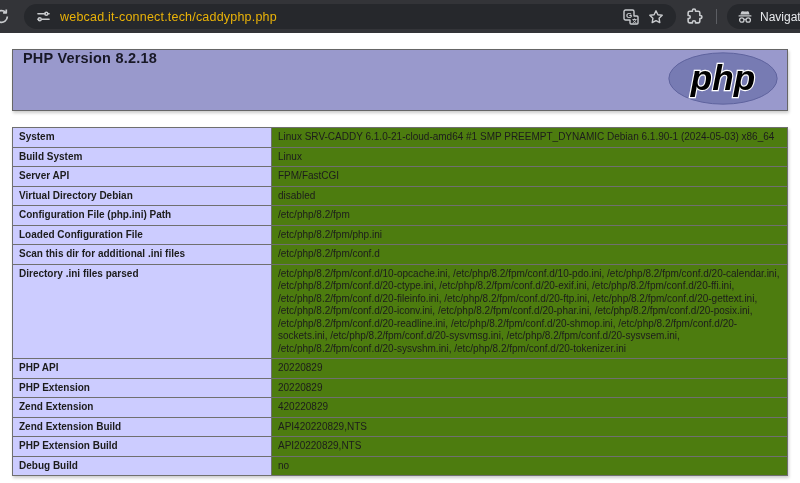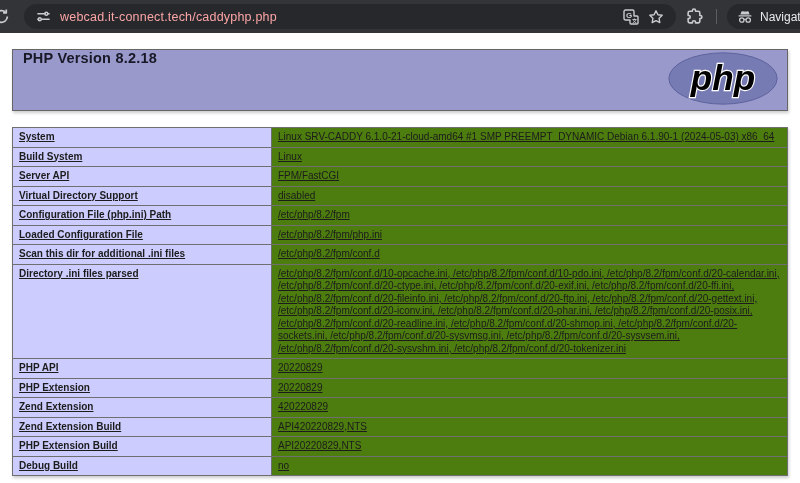--- a/index.html
+++ b/index.html
@@ -14,21 +14,21 @@
     position:relative; height:33px; background:#333438;
     overflow:hidden;
   }
   .reload-wrap { position:absolute; left:-7px; top:8px; color:#c9cbce; }
   .omnibox {
     position:absolute; left:24px; top:4px; width:652px; height:25px;
     background:#26282c; border-radius:13px;
     display:flex; align-items:center; gap:9px; padding:0 12px;
   }
   .omnibox .url {
-    flex:1; color:#fca5a5; font-size:12.5px; letter-spacing:.2px;
+    flex:1; color:#eab308; font-size:12.5px; letter-spacing:.2px;
     white-space:nowrap; overflow:hidden;
   }
   .icon { display:inline-flex; align-items:center; justify-content:center; color:#c9cbce; }
   .ext-puzzle { position:absolute; left:686px; top:8px; }
   .tb-divider { position:absolute; left:716px; top:9px; width:1px; height:15px; background:#5c5e63; }
   .incognito-chip {
     position:absolute; left:727px; top:4px; width:110px; height:25px;
     background:#26282c; border-radius:13px;
     display:flex; align-items:center; gap:7px; padding:0 10px;
     color:#e8eaed; font-size:12px; white-space:nowrap; overflow:hidden;
@@ -47,21 +47,21 @@
     letter-spacing:.2px;
   }
   .php-logo { margin-right:2px; }
   table.info {
     width:776px; border-collapse:collapse; margin-top:16px;
     box-shadow:1px 2px 3px #cccccc;
   }
   table.info td {
     border:1px solid #6f6f6f;
     font-size:10px; line-height:12.5px;
-    padding:3px 6px; vertical-align:baseline; color:#1c1c1c;text-decoration:underline;
+    padding:3px 6px; vertical-align:baseline; color:#1c1c1c;
   }
   td.cell-key { background:#ccccff; font-weight:bold; width:259px; }
   td.cell-val { background:#4d7c0f; word-wrap:break-word; }
 </style>
 </head>
 <body>
 
 <div class="toolbar">
   <span class="reload-wrap icon">
     <svg width="17" height="17" viewBox="0 0 16 16" fill="none" stroke="currentColor" stroke-width="1.6">
@@ -137,21 +137,21 @@
         </tr>
         <tr>
           <td class="cell-key">Build System</td>
           <td class="cell-val">Linux</td>
         </tr>
         <tr>
           <td class="cell-key">Server API</td>
           <td class="cell-val">FPM/FastCGI</td>
         </tr>
         <tr>
-          <td class="cell-key">Virtual Directory Support</td>
+          <td class="cell-key">Virtual Directory Debian</td>
           <td class="cell-val">disabled</td>
         </tr>
         <tr>
           <td class="cell-key">Configuration File (php.ini) Path</td>
           <td class="cell-val">/etc/php/8.2/fpm</td>
         </tr>
         <tr>
           <td class="cell-key">Loaded Configuration File</td>
           <td class="cell-val">/etc/php/8.2/fpm/php.ini</td>
         </tr>

